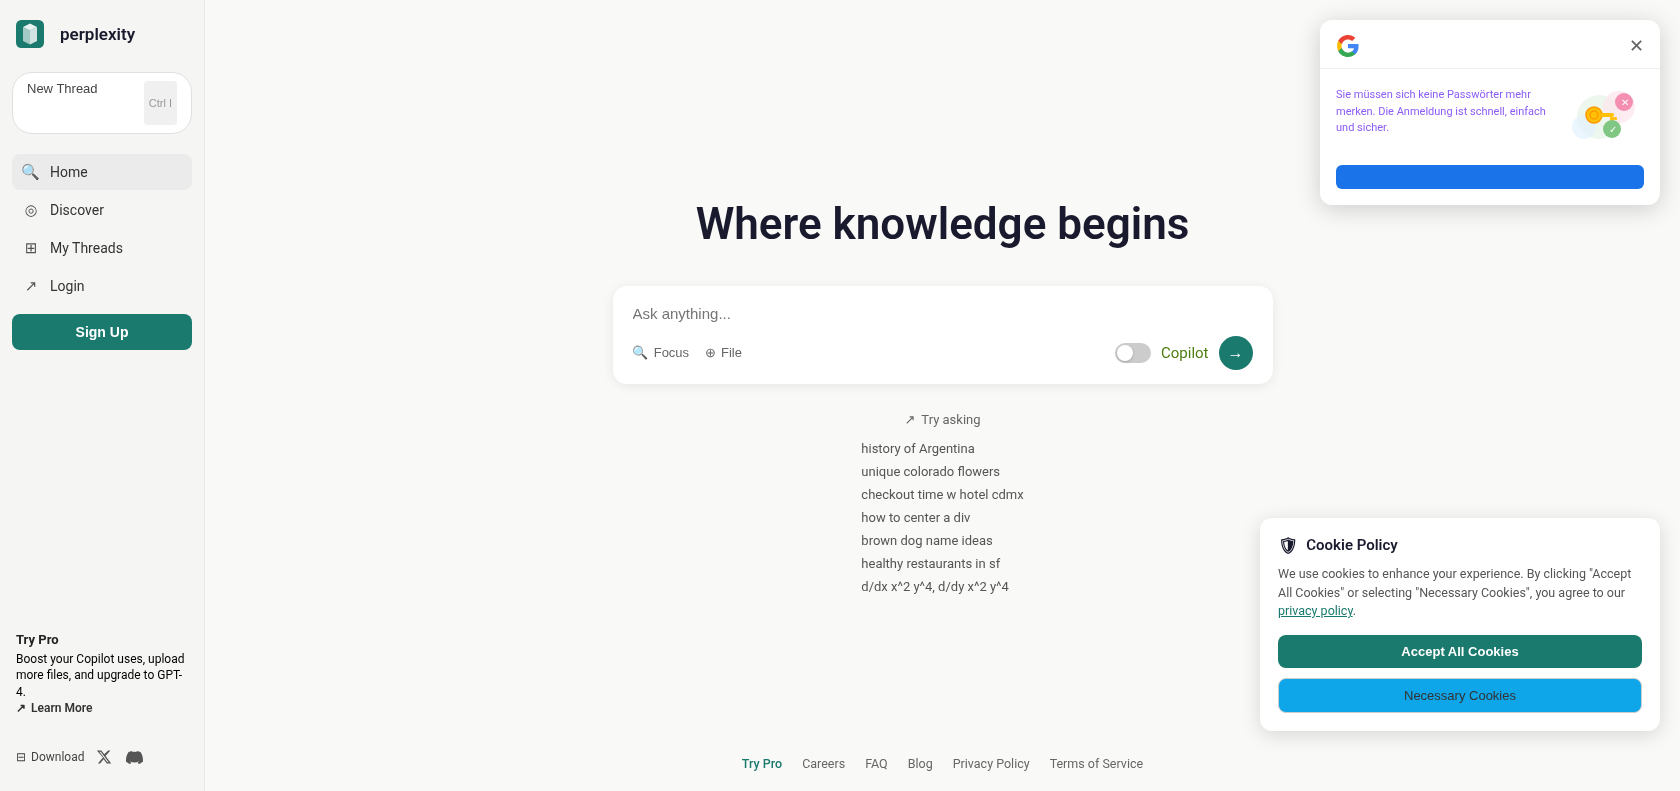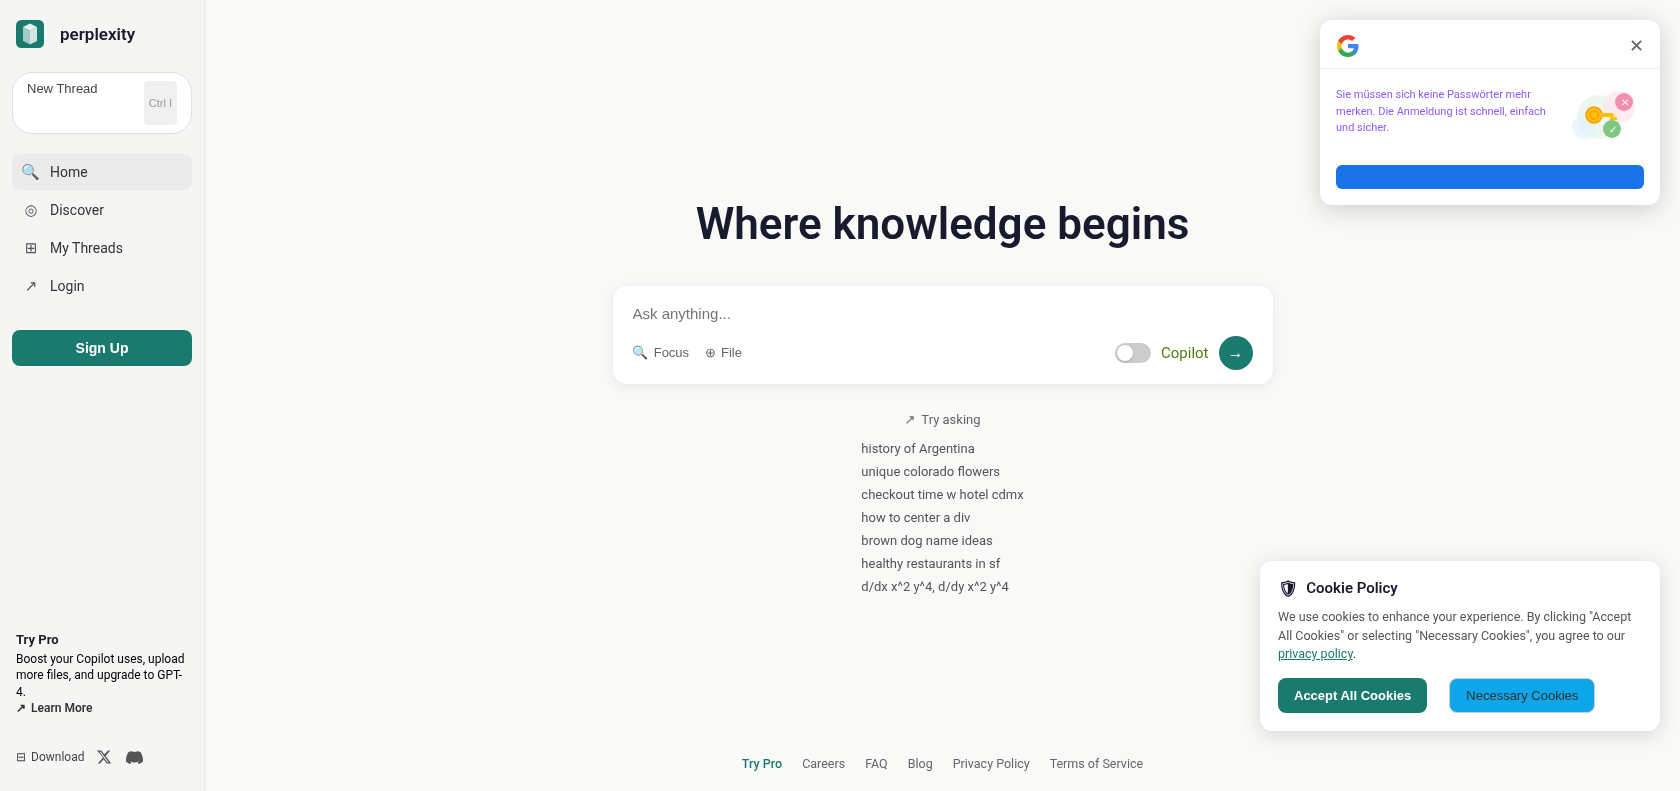--- a/index.html
+++ b/index.html
@@ -96,21 +96,21 @@
     .sign-up-btn {
       background: #1a7a6e;
       color: #fff;
       border: none;
       border-radius: 8px;
       padding: 10px 12px;
       font-size: 14px;
       font-weight: 600;
       cursor: pointer;
       width: 100%;
-      margin-top: 24px;
+      margin-top: 8px;
     }
 
     .sidebar-bottom {
       margin-top: auto;
       padding-top: 16px;
     }
 
     .try-pro-section {
       padding: 8px 4px;
       margin-bottom: 16px;
@@ -423,21 +423,22 @@
       line-height: 1.5;
       margin-bottom: 14px;
     }
 
     .cookie-text a {
       color: #1a7a6e;
     }
 
     .cookie-buttons {
       display: flex;
-      gap: 22px;
+      gap: 10px;
+      flex-direction: column;
     }
 
     .accept-cookies-btn {
       background: #1a7a6e;
       color: #fff;
       border: none;
       border-radius: 8px;
       padding: 9px 16px;
       font-size: 13px;
       font-weight: 600;

